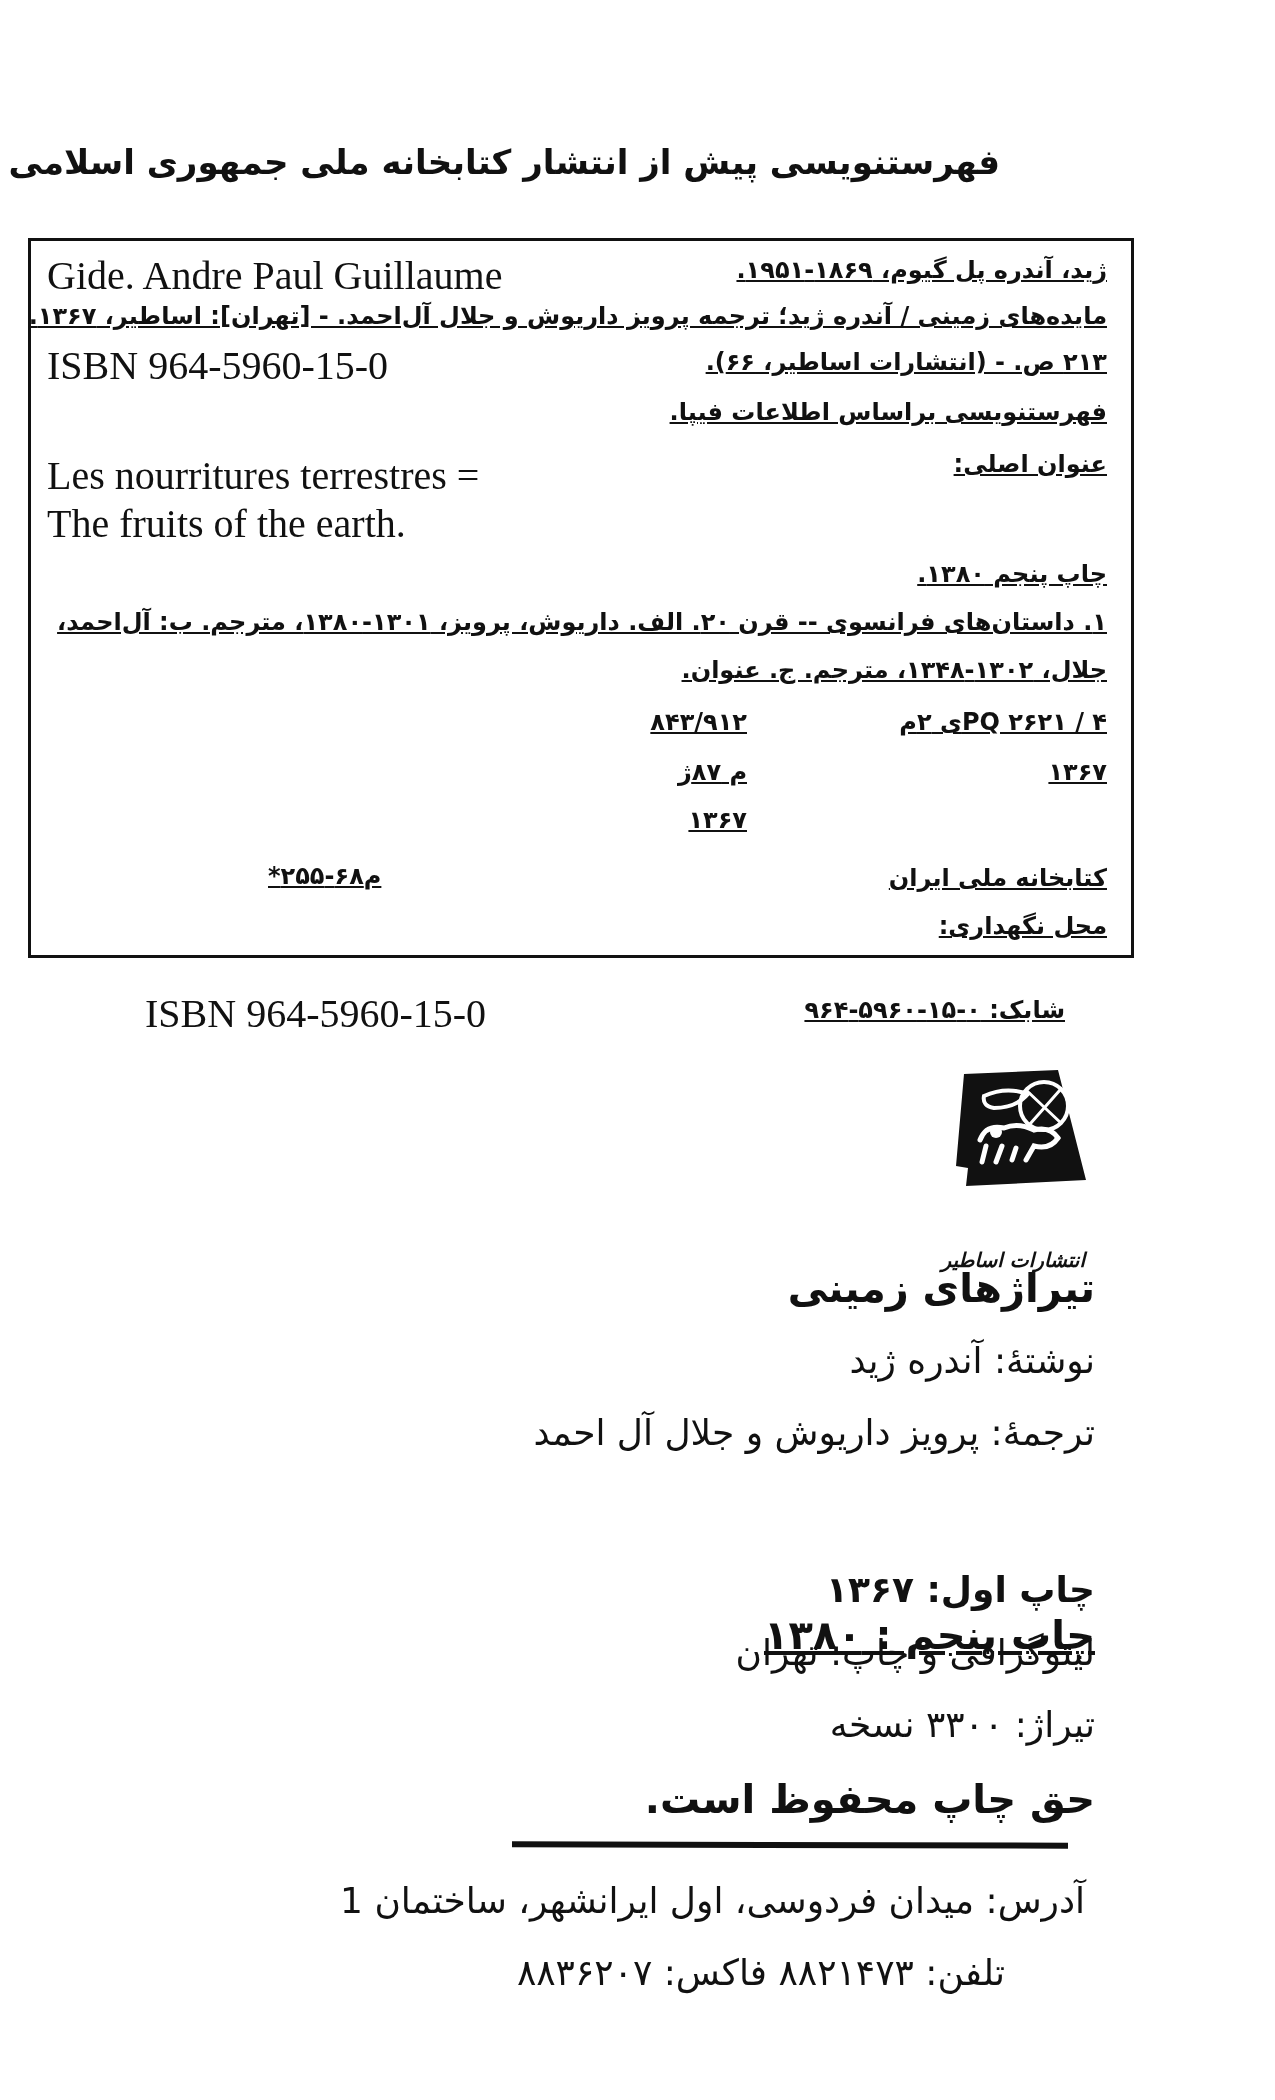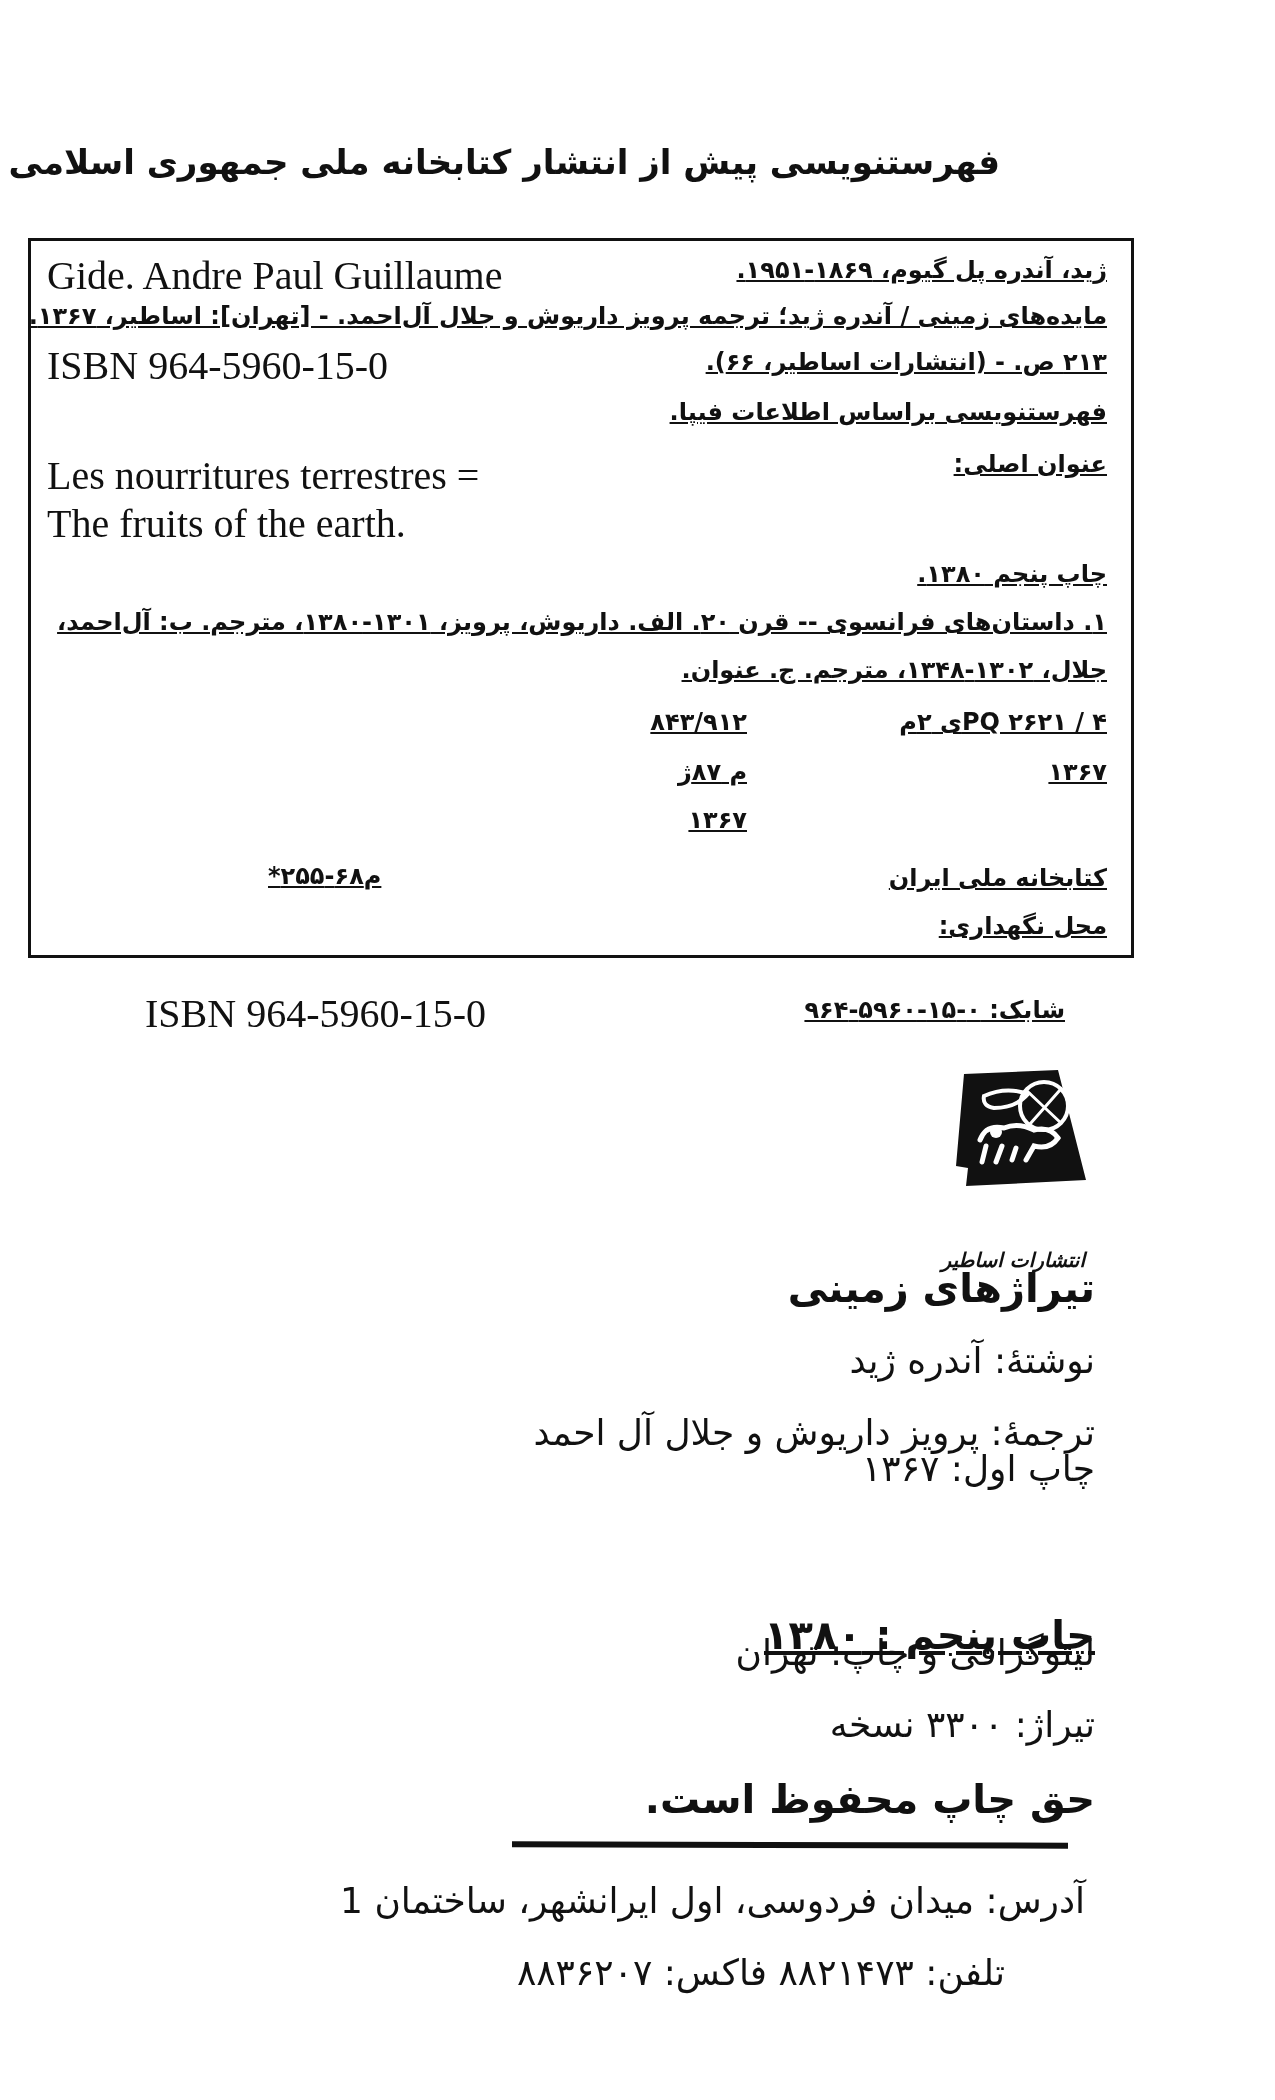--- a/index.html
+++ b/index.html
@@ -87,21 +87,21 @@
     <path d="M38 28 Q60 18 82 26 Q70 40 48 40 Q36 38 38 28 Z" fill="none" stroke="#fff" stroke-width="4"></path>
     <path d="M34 72 Q40 56 58 60 Q72 54 88 62 Q104 58 112 70 Q104 82 88 78 L80 92 M56 78 L50 94 M40 78 L36 94 M70 80 L66 92" fill="none" stroke="#fff" stroke-width="5" stroke-linecap="round"></path>
     <circle cx="50" cy="64" r="6" fill="#fff"></circle>
   </svg>
 </div>
 <div class="abs rtl fa" style="right:190px; top:1212px; font-size:20px; font-style:italic; font-weight:bold;margin-top:36px;">انتشارات اساطیر</div>
 
 <div class="abs rtl fa big-title" style="right:180px; top:1265px;">تیراژ‌های زمینی</div>
 <div class="abs rtl fa imprint" style="right:180px; top:1340px;">نوشتهٔ: آندره ژید</div>
 <div class="abs rtl fa imprint" style="right:180px; top:1412px;">ترجمهٔ: پرویز داریوش و جلال آل احمد</div>
-<div class="abs rtl fa imprint" style="right:180px; top:1448px;">چاپ اول: ۱۳۶۷</div>
+<div class="abs rtl fa imprint" style="right:180px; top:1569px;font-weight:bold;">چاپ اول: ۱۳۶۷</div>
 <div class="abs rtl fa imprint-bold" style="right:180px; top:1612px;text-decoration:underline;">چاپ پنجم : ۱۳۸۰</div>
 <div class="abs rtl fa imprint" style="right:180px; top:1632px;">لیتوگرافی و چاپ: تهران</div>
 <div class="abs rtl fa imprint" style="right:180px; top:1704px;">تیراژ: ۳۳۰۰ نسخه</div>
 <div class="abs rtl fa imprint-bold" style="right:180px; top:1776px;">حق چاپ محفوظ است.</div>
 
 <div class="rule"></div>
 
 <div class="abs rtl fa imprint" style="right:190px; top:1880px;">آدرس: میدان فردوسی، اول ایرانشهر، ساختمان 1</div>
 <div class="abs rtl fa imprint" style="right:270px; top:1952px;">تلفن: ۸۸۲۱۴۷۳ فاکس: ۸۸۳۶۲۰۷</div>
 

